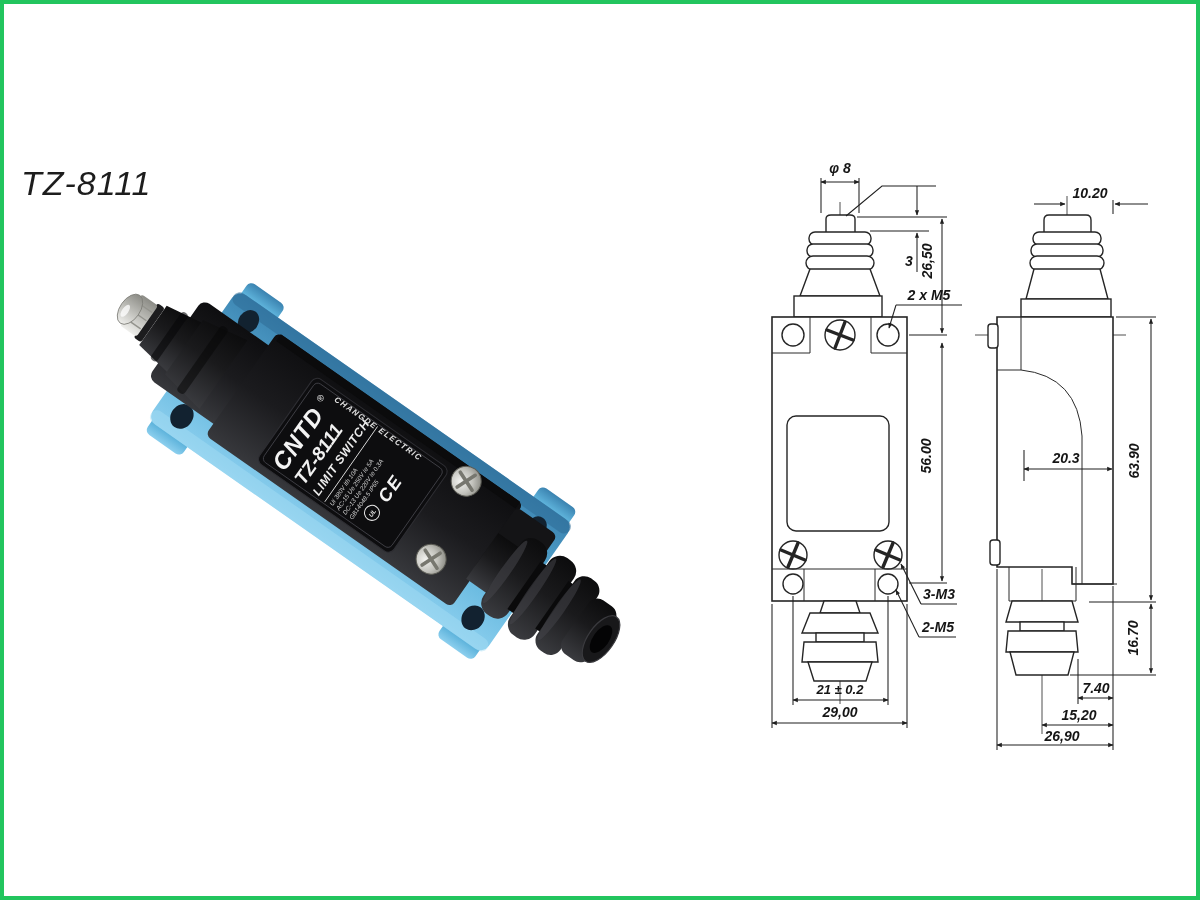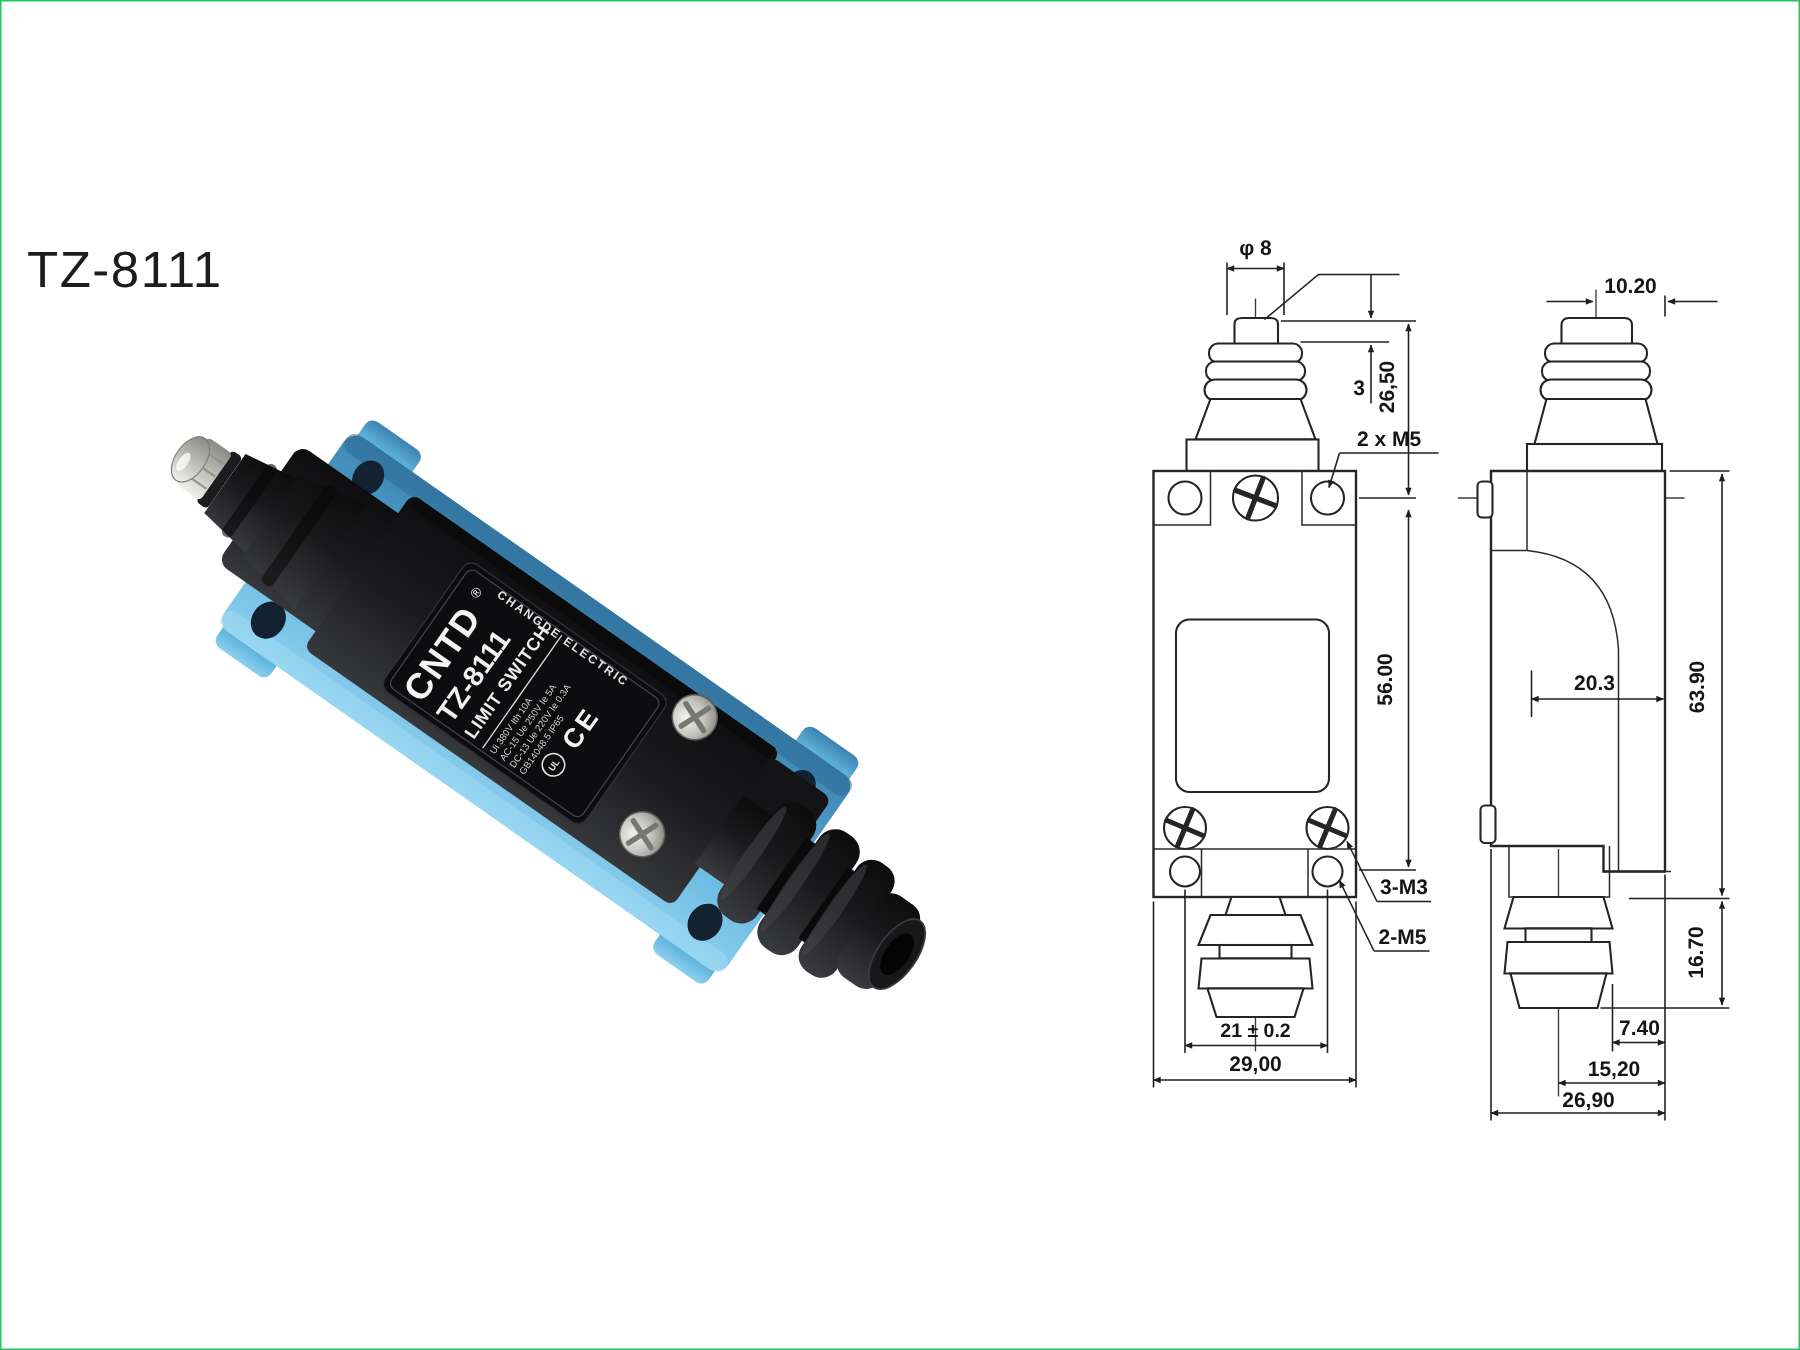--- a/index.html
+++ b/index.html
@@ -1,18 +1,18 @@
 <!DOCTYPE html>
 <html><head>
 <meta charset="utf-8">
 <style>
   html,body{margin:0;padding:0;background:#fff;}
   #stage{position:relative;width:1200px;height:900px;background:#ffffff;
-         border:1px solid #22c55e;box-sizing:border-box;overflow:hidden;
-         font-family:"Liberation Sans", sans-serif;}
+         border:4px solid #22c55e;box-sizing:border-box;overflow:hidden;
+         font-family:"Liberation Sans", sans-serif;font-style:italic;}
   #product-title{position:absolute;left:17px;top:160px;font-size:34px;color:#1d1d1d;
          letter-spacing:1px;font-weight:400;}
   svg{position:absolute;left:0;top:0;}
   .outline{fill:#ffffff;stroke:#252525;stroke-width:1.6;}
   .outline2{fill:#ffffff;stroke:#252525;stroke-width:1.4;}
   .thin{stroke:#2a2a2a;stroke-width:1;fill:none;}
   .cline{stroke:#3a3a3a;stroke-width:0.9;fill:none;}
   .dim{stroke:#1f1f1f;stroke-width:1.05;fill:none;}
   .dtxt{font-size:14px;font-weight:700;fill:#151515;}
   .dtxt-s{font-size:13px;font-weight:700;fill:#151515;}

